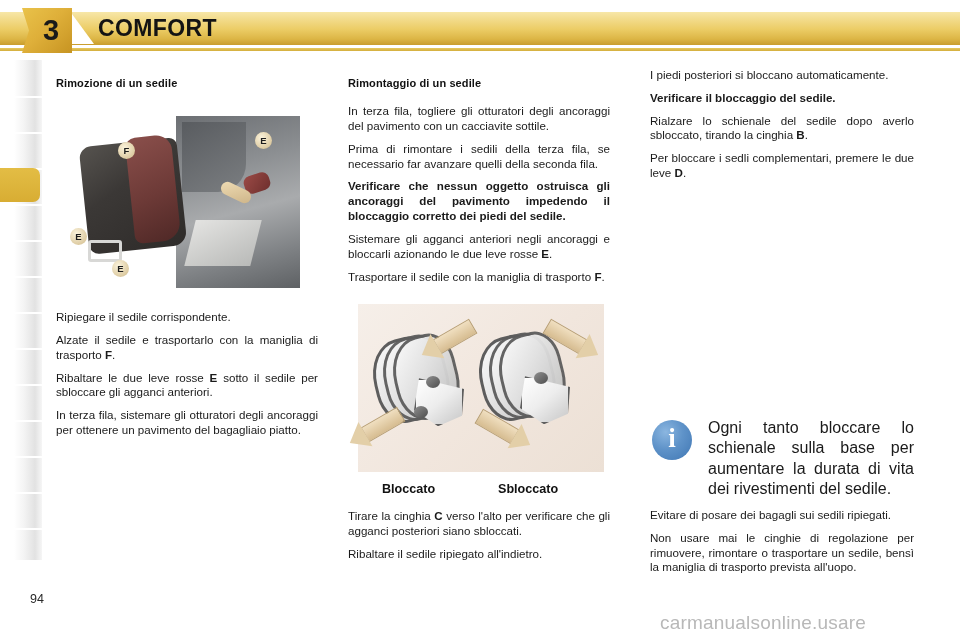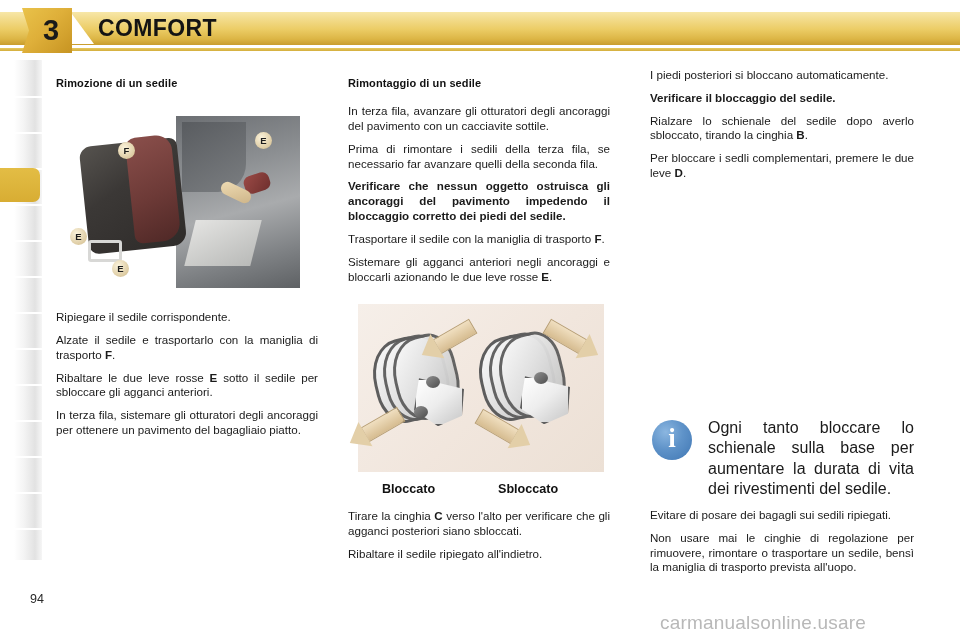--- a/index.html
+++ b/index.html
@@ -425,25 +425,25 @@
 
   <p class="para">Ripiegare il sedile corrispondente.</p>
   <p class="para">Alzate il sedile e trasportarlo con la maniglia di trasporto <b class="kref">F</b>.</p>
   <p class="para">Ribaltare le due leve rosse <b class="kref">E</b> sotto il sedile per sbloccare gli agganci anteriori.</p>
   <p class="para">In terza fila, sistemare gli otturatori degli ancoraggi per ottenere un pavimento del bagagliaio piatto.</p>
 </div>
 
 <div class="col col2">
   <h2 class="sect">Rimontaggio di un sedile</h2>
 
-  <p class="para">In terza fila, avanzare gli otturatori degli ancoraggi del pavimento con un cacciavite sottile.</p>
+  <p class="para">In terza fila, togliere gli otturatori degli ancoraggi del pavimento con un cacciavite sottile.</p>
   <p class="para">Prima di rimontare i sedili della terza fila, se necessario far avanzare quelli della seconda fila.</p>
   <p class="para bold">Verificare che nessun oggetto ostruisca gli ancoraggi del pavimento impedendo il bloccaggio corretto dei piedi del sedile.</p>
+  <p class="para">Sistemare gli agganci anteriori negli ancoraggi e bloccarli azionando le due leve rosse <b class="kref">E</b>.</p>
   <p class="para">Trasportare il sedile con la maniglia di trasporto <b class="kref">F</b>.</p>
-  <p class="para">Sistemare gli agganci anteriori negli ancoraggi e bloccarli azionando le due leve rosse <b class="kref">E</b>.</p>
 
   <div class="fig-lock">
     <div class="lock-canvas">
 
       <div class="hook hook-1">
         <div class="coil"></div>
         <div class="coil c2"></div>
         <div class="coil c3"></div>
         <div class="jaw"></div>
         <div class="stud" style="left:52px;top:42px"></div>

